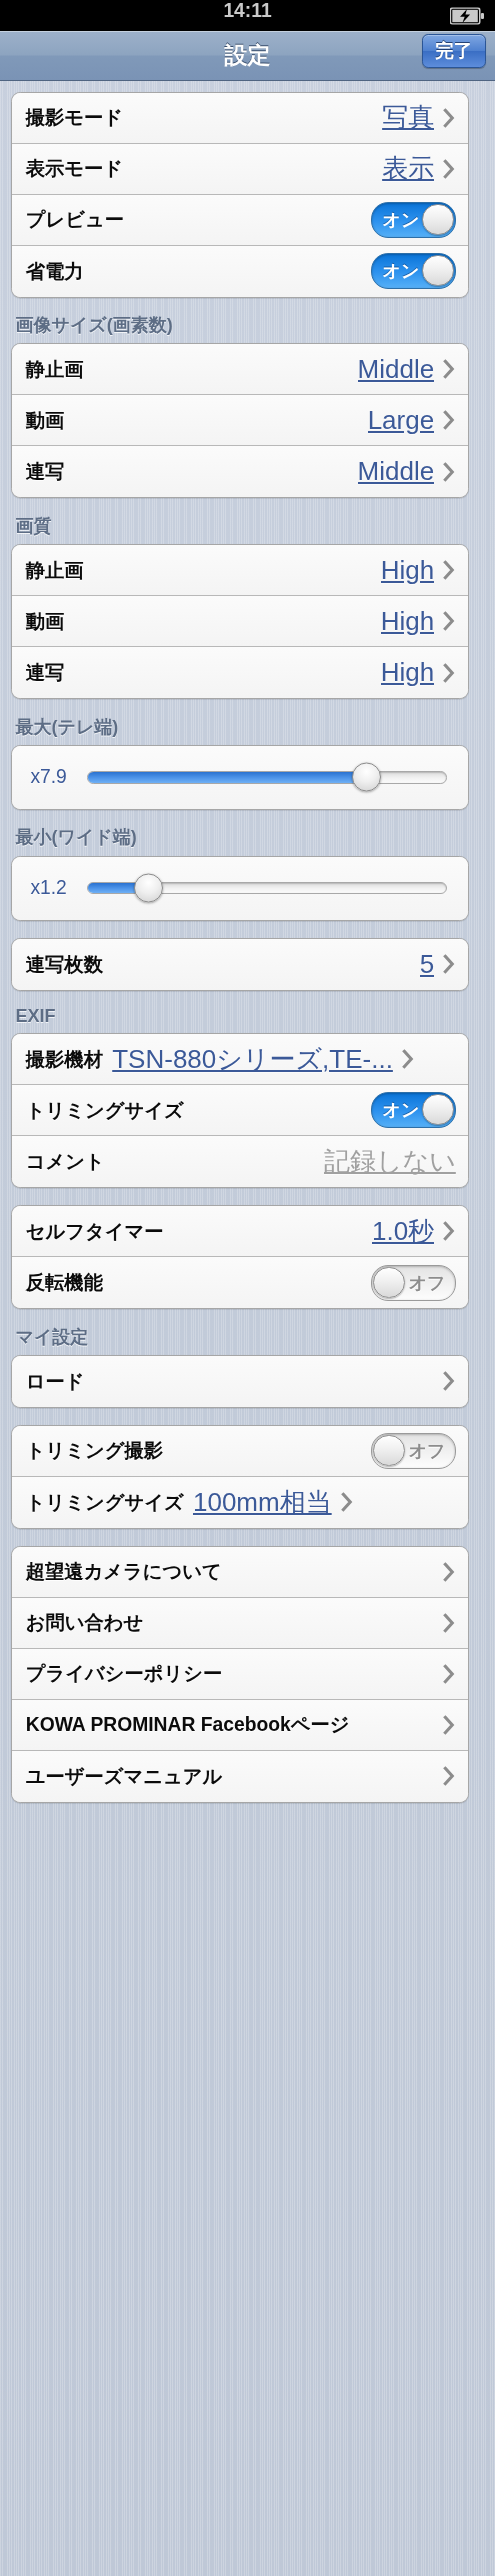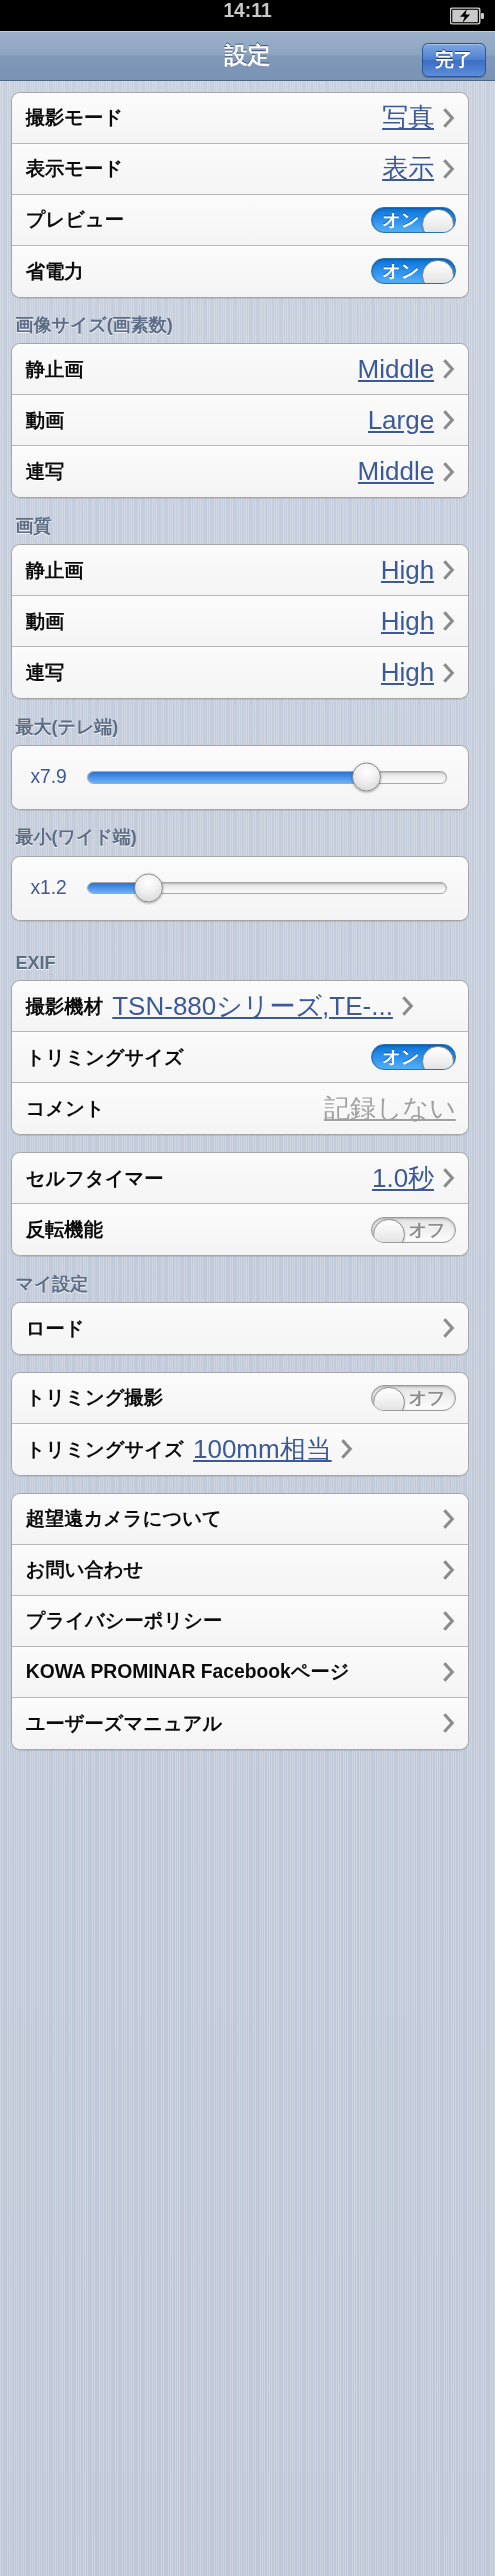--- a/index.html
+++ b/index.html
@@ -57,21 +57,21 @@
   }
   .navbar .title {
     color: #fff;
     font-size: 23px;
     font-weight: bold;
     text-shadow: 0 -0.8px 0 rgba(40,60,90,0.85);
   }
   .done-btn {
     position: absolute;
     right: 9.3px;
-    top: 12px;
+    top: 3px;
     height: 34px;
     padding: 0 12.4px;
     display: flex;
     align-items: center;
     justify-content: center;
     border-radius: 6.2px;
     border: 0.8px solid #2a5596;
     background: linear-gradient(180deg, #7fa7e2 0%, #4e80cf 50%, #3a6ec4 51%, #5d8ddb 100%);
     color: #fff;
     font-size: 18.6px;
@@ -141,21 +141,21 @@
     flex: 0 0 auto;
     display: flex;
     align-items: center;
   }
   .chevron svg { display: block; }
 
   
   .toggle {
     margin-left: auto;
     width: 85px;
-    height: 26px;
+    height: 36px;
     border-radius: 17px;
     position: relative;
     flex: 0 0 auto;
     cursor: pointer;
     border: 0.8px solid #9a9a9a;
     box-shadow: inset 0 0.8px 2.3px rgba(0,0,0,0.28);
     overflow: hidden;
   }
   .toggle.on {
     background: linear-gradient(180deg, #0a74d8 0%, #2e93ef 55%, #56b0f7 100%);
@@ -370,20 +370,31 @@
       <div class="group">
         <div class="slider-row">
           <span class="sval">x1.2</span>
           <span class="track">
             <span class="fill" style="width:17%"></span>
             <span class="thumb" style="left:17%"></span>
           </span>
         </div>
       </div>
       <div class="spacer"></div>
+      <div class="group">
+        <div class="row">
+          <span class="label">連写枚数</span>
+          <span class="value">5</span>
+          <span class="chevron">
+            <svg width="12.4" height="20" viewBox="0 0 16 26">
+              <path d="M3 3 L12 13 L3 23" fill="none" stroke="#8c8c8c" stroke-width="4" stroke-linecap="square" stroke-linejoin="miter"></path>
+            </svg>
+          </span>
+        </div>
+      </div>
       <div class="group-header">EXIF</div>
       <div class="group">
         <div class="row">
           <span class="label">撮影機材</span>
           <span class="value inline">TSN-880シリーズ,TE-...</span>
           <span class="chevron">
             <svg width="12.4" height="20" viewBox="0 0 16 26">
               <path d="M3 3 L12 13 L3 23" fill="none" stroke="#8c8c8c" stroke-width="4" stroke-linecap="square" stroke-linejoin="miter"></path>
             </svg>
           </span>

